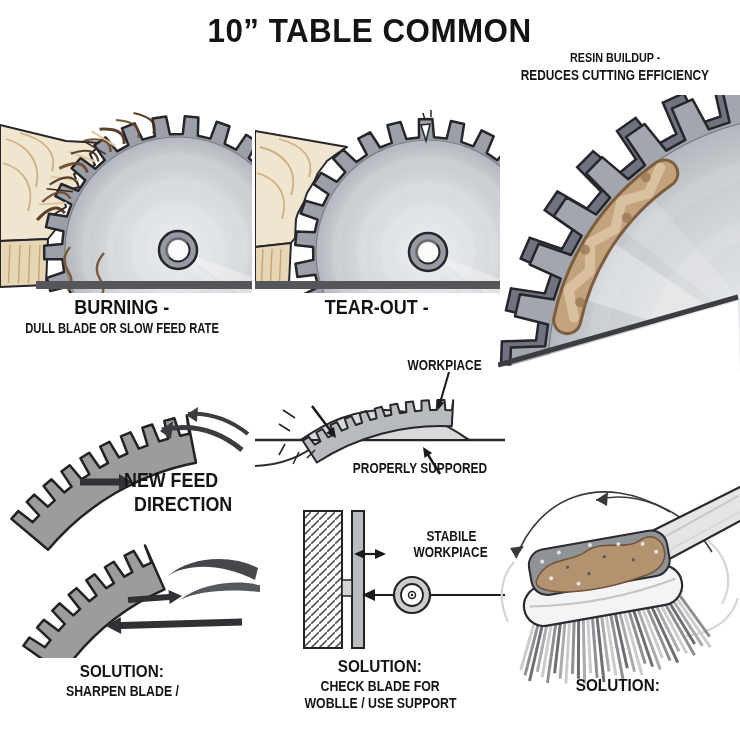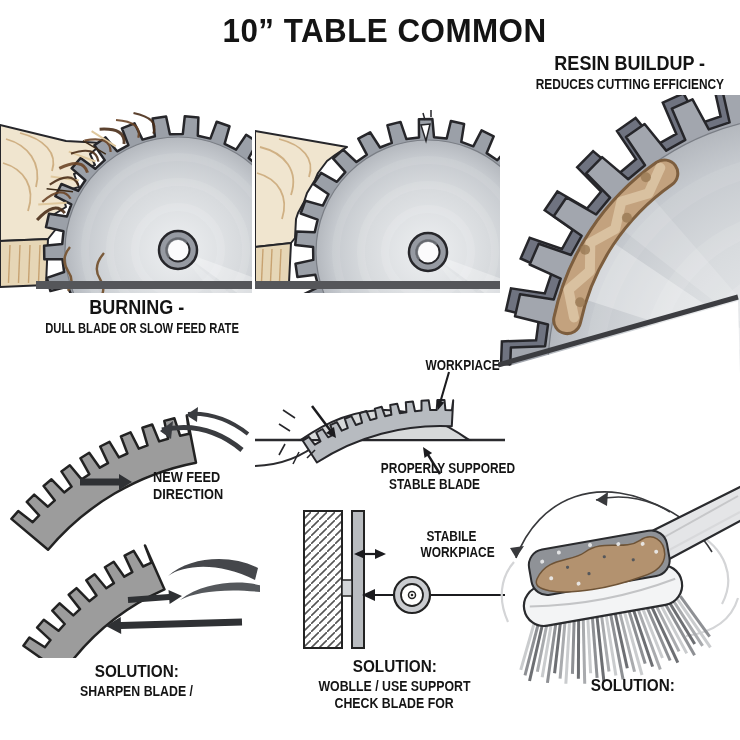--- a/index.html
+++ b/index.html
@@ -1,31 +1,31 @@
 <!DOCTYPE html>
 <html><head>
 <meta charset="utf-8">
 <style>
   html,body{margin:0;padding:0;background:#fff;}
   .stage{position:relative;width:740px;height:740px;background:#ffffff;overflow:hidden;
          font-family:"Liberation Sans",sans-serif;color:#141414;}
   svg{position:absolute;display:block;}
   .lbl{position:absolute;font-weight:700;text-align:center;color:#141414;}
-  .line{display:block;white-space:nowrap;line-height:1.14;margin-left:29px;}
+  .line{display:block;white-space:nowrap;line-height:1.14;}
   .cx{display:inline-block;transform-origin:50% 50%;}
   .cxl{display:inline-block;transform-origin:0 50%;}
   .sx95{transform:scaleX(.95);}
   .sx9{transform:scaleX(.9);}
   .sx85{transform:scaleX(.85);}
   .sx8{transform:scaleX(.8);}
   .t33{font-size:33px;letter-spacing:.5px;}
   .t20{font-size:20px;}
-  .t18{font-size:20px;}
+  .t18{font-size:12px;}
   .t17{font-size:17px;}
-  .t15{font-size:15px;}
+  .t15{font-size:21px;}
   .t145{font-size:14.5px;}
   .t14{font-size:14px;}
   .t135{font-size:14px;}
   .mb2{margin-bottom:2px;}
 </style>
 </head>
 <body>
 
 <div class="stage">
 
@@ -246,49 +246,49 @@
     <span class="line t18 mb2"><span class="cx sx9">RESIN BUILDUP -</span></span>
     <span class="line t135"><span class="cx sx85">REDUCES CUTTING EFFICIENCY</span></span>
   </div>
 
   <div class="lbl" style="left:-8px;top:296px;width:260px;">
     <span class="line t20 mb2"><span class="cx sx9">BURNING -</span></span>
     <span class="line t14"><span class="cx sx8">DULL BLADE OR SLOW FEED RATE</span></span>
   </div>
 
   <div class="lbl" style="left:247px;top:296px;width:260px;">
+    <span class="line t20 mb2"><span class="cx sx9">TEAR-OUT -</span></span>
   </div>
 
   <div class="lbl" style="left:124px;top:468px;width:130px;text-align:left;">
     <span class="line t15"><span class="cxl sx85">NEW FEED</span></span>
-    <span class="line t15" style="text-decoration:underline;"><span class="cxl sx85">DIRECTION</span></span>
+    <span class="line t15" style="margin-left:10px;text-decoration:underline;"><span class="cxl sx85">DIRECTION</span></span>
   </div>
 
   <div class="lbl" style="left:390px;top:358px;width:110px;">
     <span class="line t135"><span class="cx sx85">WORKPIACE</span></span>
   </div>
 
   <div class="lbl" style="left:340px;top:461px;width:160px;text-decoration:underline;">
     <span class="line t135"><span class="cx sx85">PROPERLY SUPPORED</span></span>
-    <span class="line t135"><span class="cx sx85">STABLE BLADE</span></span>
-  </div>
-
-  <div class="lbl" style="left:385px;top:529px;width:104px;">
+  </div>
+
+  <div class="lbl" style="left:399px;top:529px;width:104px;">
     <span class="line t135"><span class="cx sx85">STABILE</span></span>
     <span class="line t135"><span class="cx sx85">WORKPIACE</span></span>
   </div>
 
   <div class="lbl" style="left:2px;top:662px;width:240px;">
     <span class="line t17 mb2"><span class="cx sx9">SOLUTION:</span></span>
     <span class="line t145"><span class="cx sx85">SHARPEN BLADE /</span></span>
   </div>
 
   <div class="lbl" style="left:260px;top:657px;width:240px;">
     <span class="line t17 mb2"><span class="cx sx9">SOLUTION:</span></span>
+    <span class="line t145"><span class="cx sx85">CHECK BLADE FOR</span></span>
     <span class="line t145"><span class="cx sx85">WOBLLE / USE SUPPORT</span></span>
-    <span class="line t145"><span class="cx sx85">CHECK BLADE FOR</span></span>
   </div>
 
   <div class="lbl" style="left:498px;top:676px;width:240px;">
     <span class="line t17 mb2"><span class="cx sx9">SOLUTION:</span></span>
   </div>
 
 </div>
 
 </body></html>

